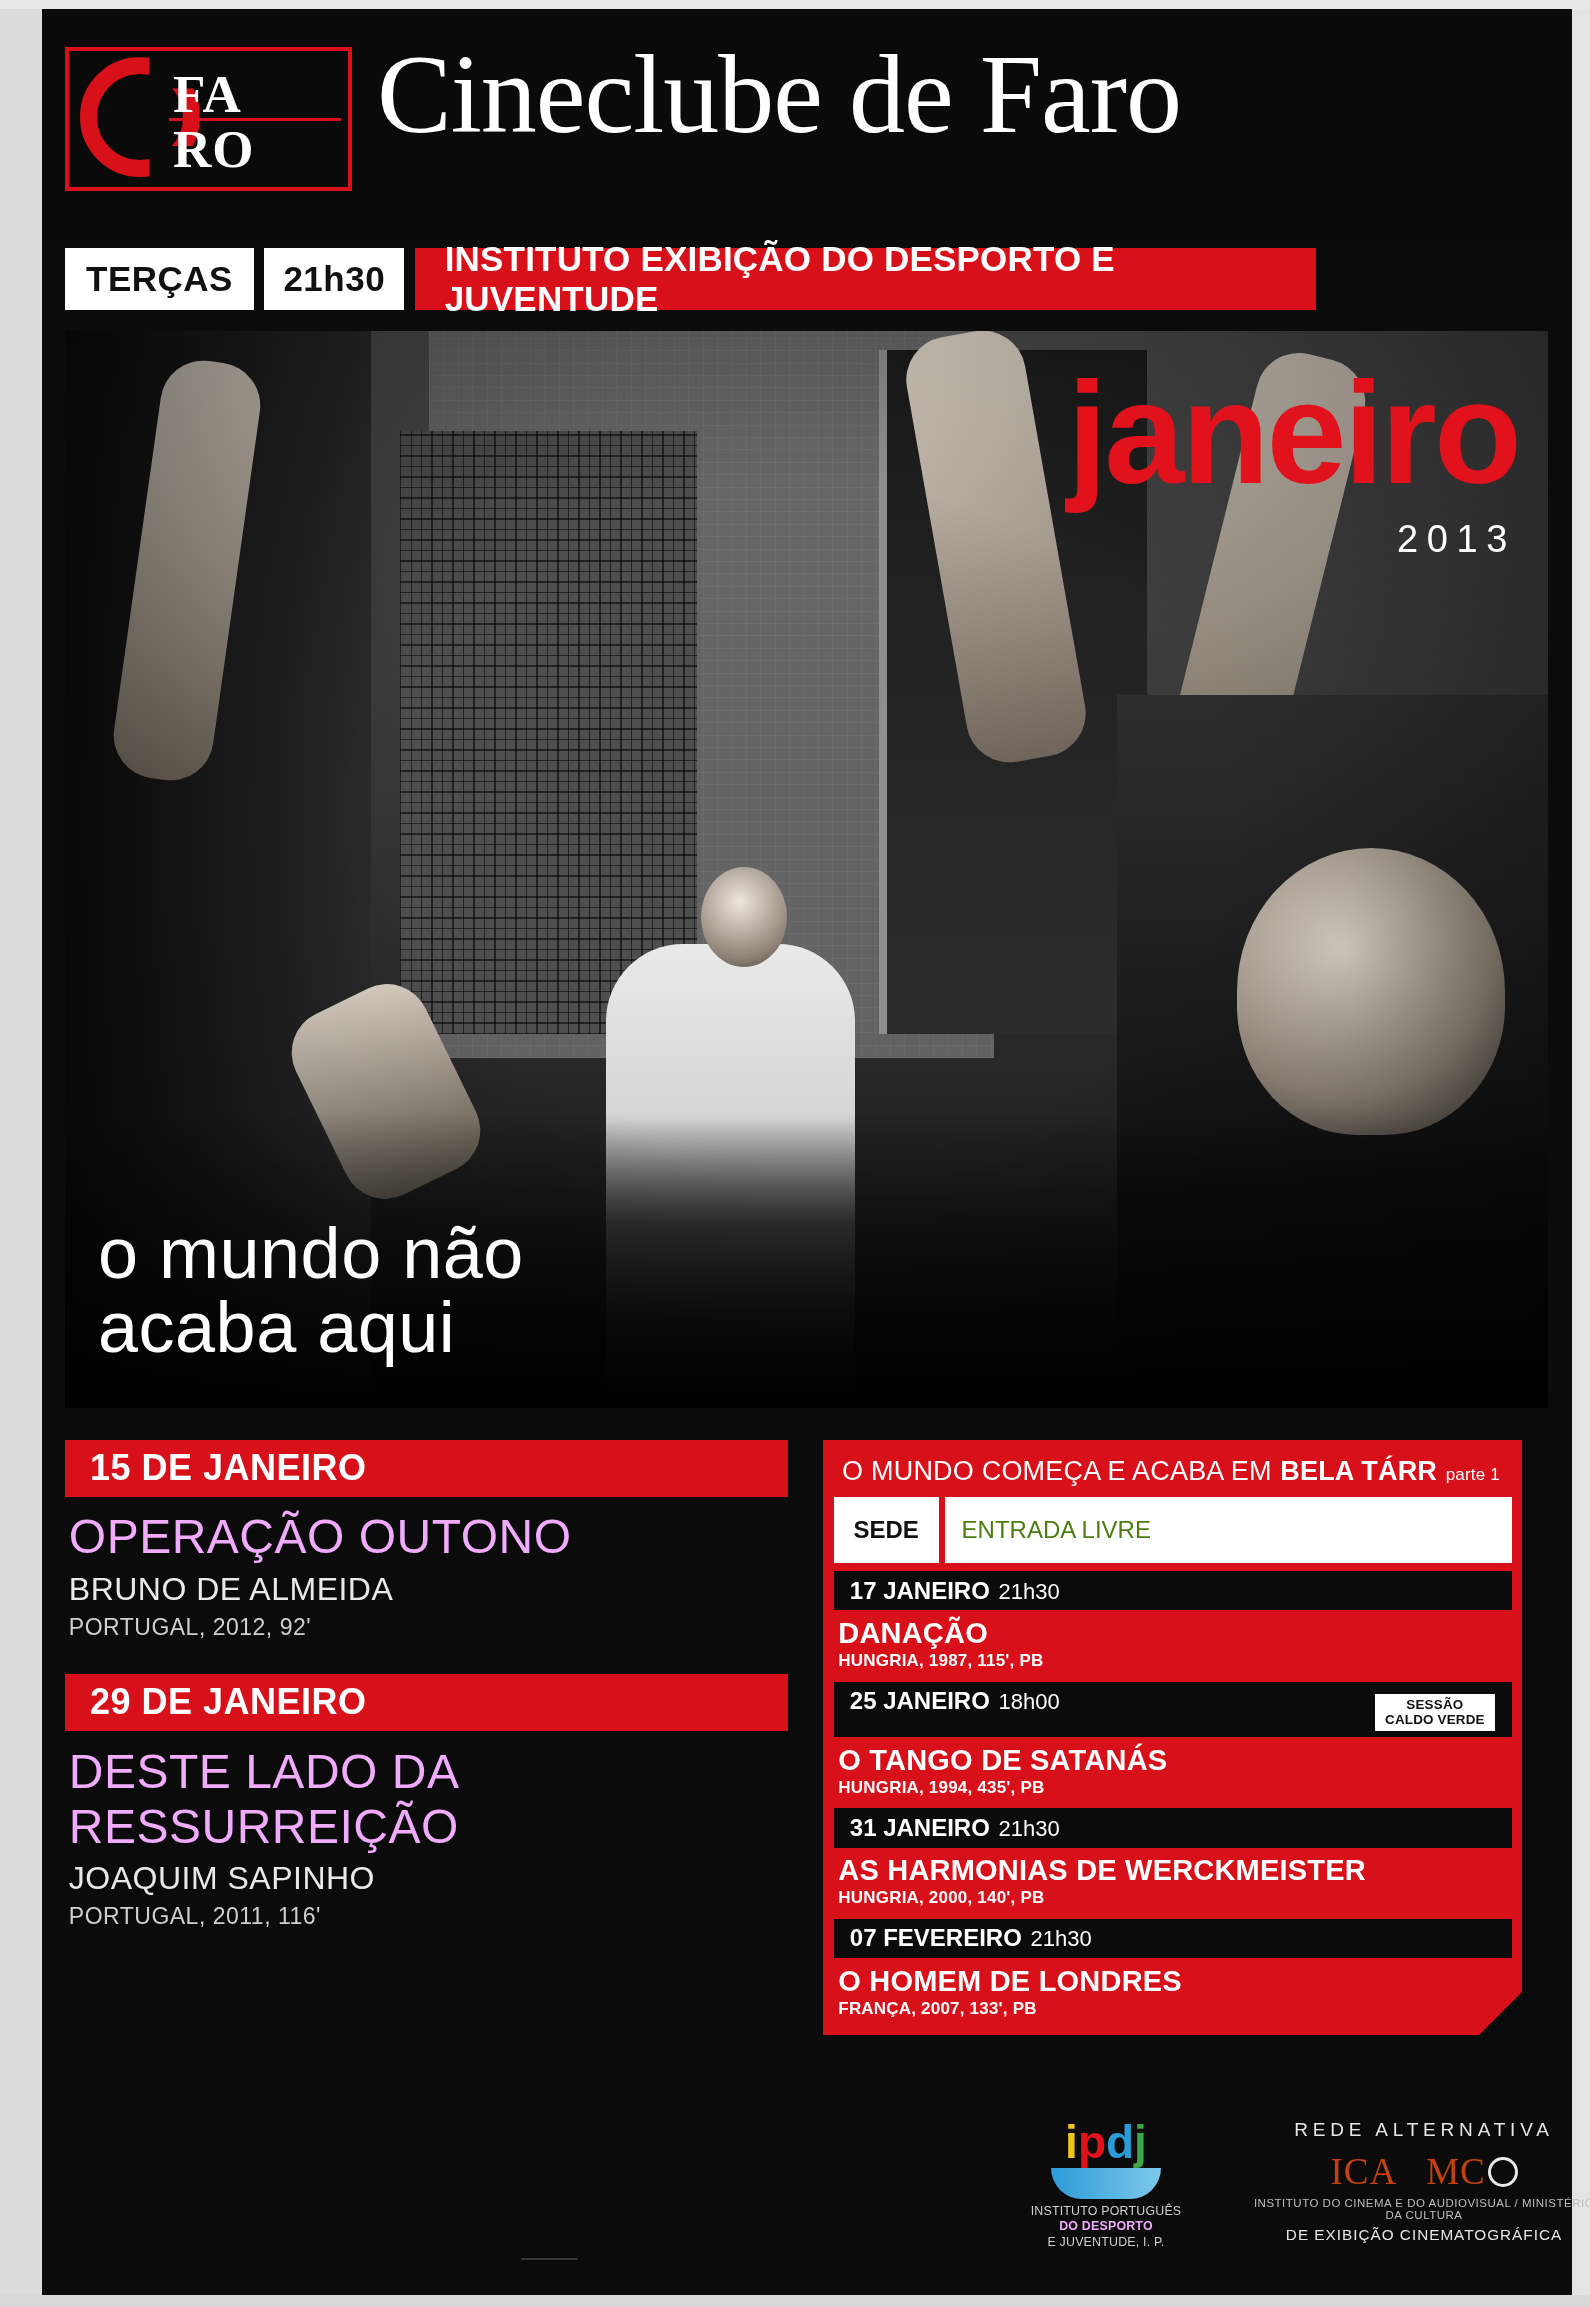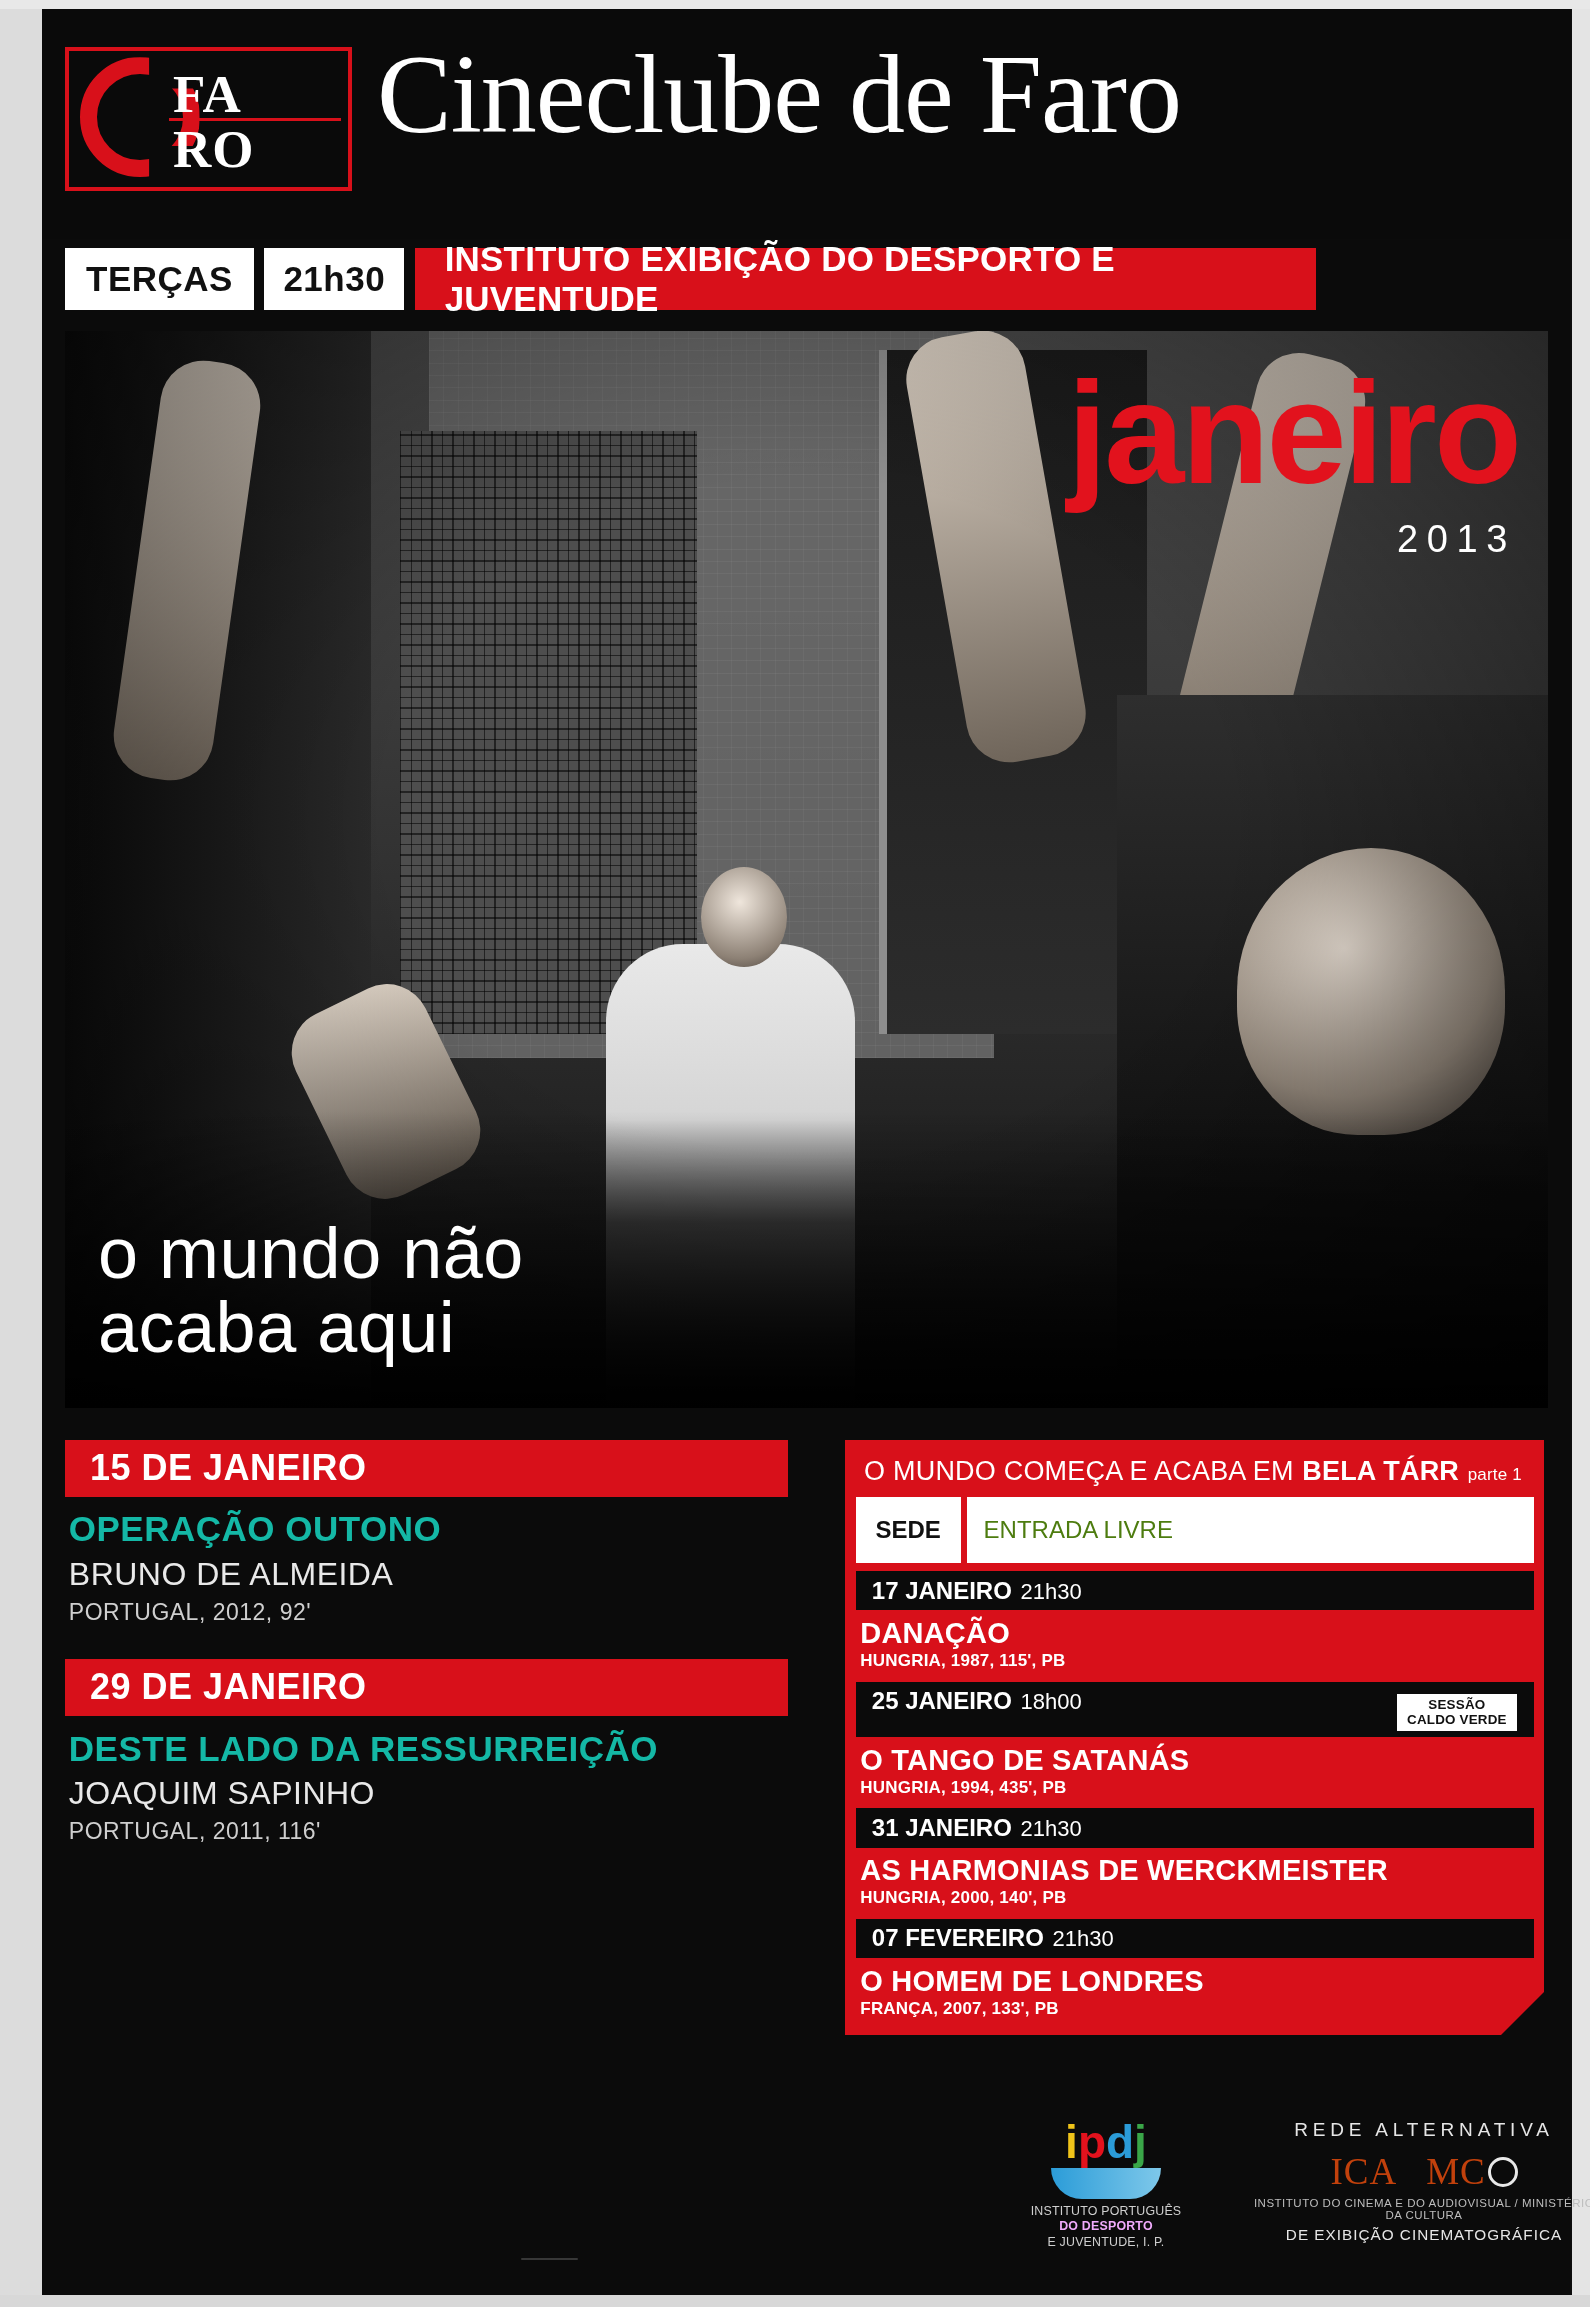--- a/index.html
+++ b/index.html
@@ -204,40 +204,40 @@
     color: #ffffff;
     font-family: "Liberation Sans", sans-serif;
     font-size: 72px;
     line-height: 1.03;
     font-weight: 400;
     letter-spacing: 0.5px;
   }
 
   
   .bottom { position:absolute; left:23px; top: 1431px; width: 1483px; }
-  .cols { display:flex; gap: 57px; }
+  .cols { display:flex; gap: 35px; }
   .col-left { width: 723px; }
   .col-right { width: 699px; }
 
   .dateband {
     background: #d8101a;
     color: #ffffff;
     font-weight: 700;
     font-size: 36px;
     letter-spacing: 0.5px;
     padding: 7.7px 0 7.7px 25px;
     margin-bottom: 12.4px;
     position: relative;
   }
   .dateband::after{
     content:"";
     position:absolute; right:0px; top:0; width:0; height:0;
   }
   .film-title {
-    color:#14b8a6; font-weight:700; font-size:35px; letter-spacing:0.5px;
+    color:#f0abfc; font-weight:400; font-size:48px; letter-spacing:0.5px;
     margin: 6.7px 0 6.7px 3.8px;
   }
   .film-dir {
     color:#e9e9e9; font-weight:400; font-size:32px; letter-spacing:0.5px;
     margin: 0 0 5.7px 3.8px;
   }
   .film-meta {
     color:#cfcfcf; font-weight:400; font-size:23px; letter-spacing:0.5px;
     margin: 0 0 33px 3.8px;
   }

